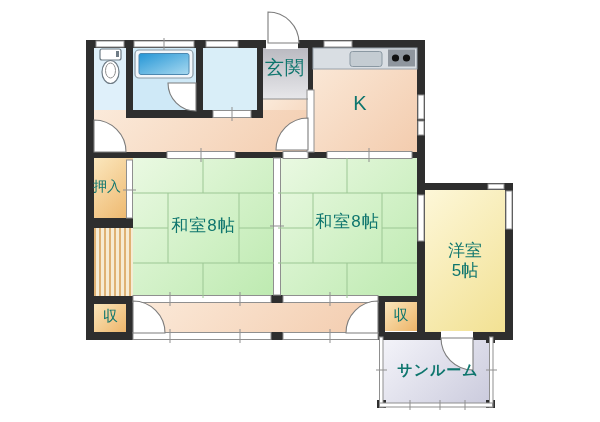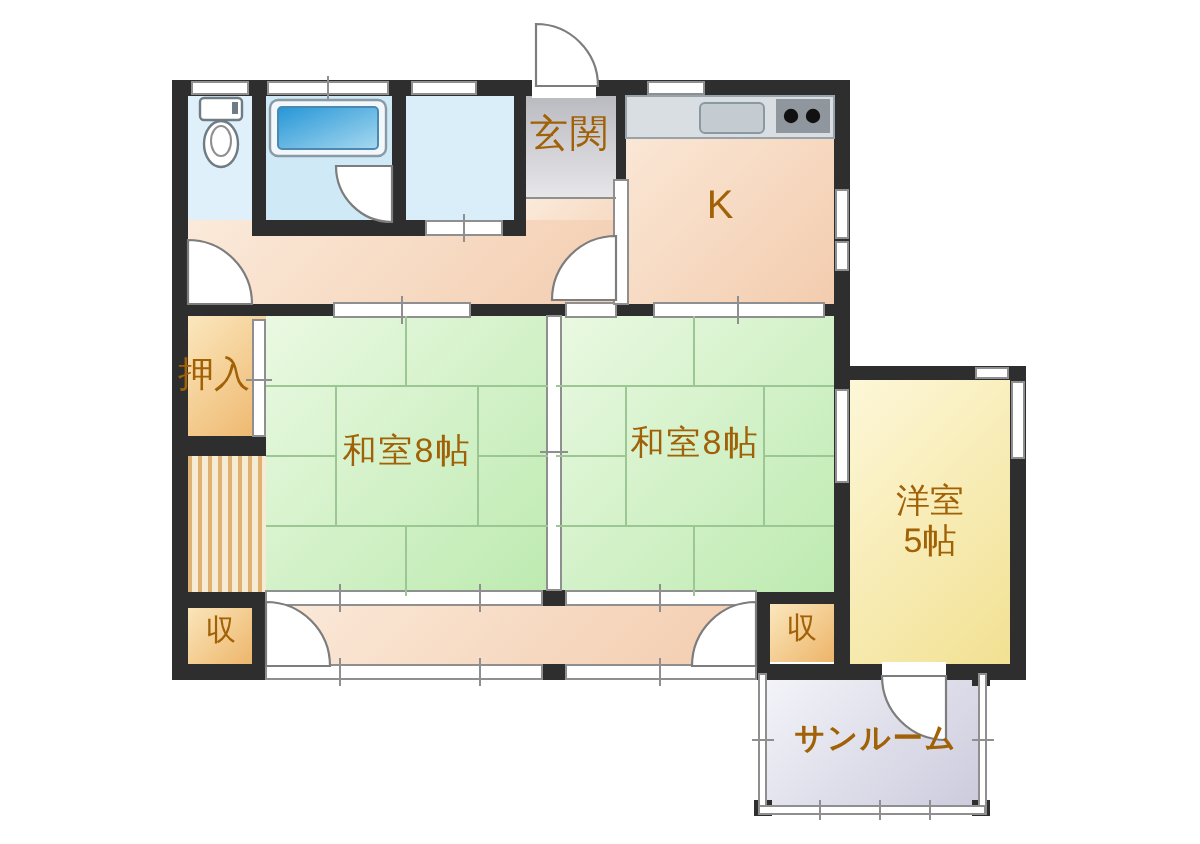--- a/index.html
+++ b/index.html
@@ -18,21 +18,21 @@
   .room-stripes{background:repeating-linear-gradient(90deg,
       var(--stripe-a) 0px,var(--stripe-a) 2px,var(--stripe-b) 2px,var(--stripe-b) 5px);}
   svg#plan{position:absolute;left:0;top:0;z-index:2;pointer-events:none;}
   .wall{fill:var(--wall);}
   .win{fill:#ffffff;stroke:var(--sym-line);stroke-width:1;}
   .tick{stroke:var(--sym-line);stroke-width:1;fill:none;}
   .arc{fill:#ffffff;stroke:var(--arc-line);stroke-width:1.1;}
   .tat{stroke:var(--tatami-line);stroke-width:1;fill:none;}
   .fixt{fill:#ffffff;stroke:#6f7c86;stroke-width:1.2;}
   .lbl{position:absolute;z-index:3;display:flex;align-items:center;justify-content:center;
-       color:#a16207;font-weight:500;white-space:pre;line-height:1.15;}
+       color:#0f766e;font-weight:500;white-space:pre;line-height:1.15;}
 </style>
 </head>
 <body>
 
 <div id="stage">
 
   <div class="room room-toilet" style="left:94px;top:47px;width:32px;height:63px;"></div>
   <div class="room room-bath" style="left:133px;top:47px;width:63px;height:65px;"></div>
   <div class="room room-wash" style="left:203px;top:47px;width:54px;height:65px;"></div>
   <div class="room room-genkan" style="left:263px;top:47px;width:45px;height:52px;"></div>
@@ -174,17 +174,17 @@
   </svg>
 
   <div class="lbl" style="left:259px;top:55px;width:52px;height:26px;font-size:19px;letter-spacing:1px;">玄関</div>
   <div class="lbl" style="left:340px;top:90px;width:40px;height:26px;font-size:20px;">K</div>
   <div class="lbl" style="left:133px;top:214px;width:141px;height:24px;font-size:17px;letter-spacing:1px;">和室8帖</div>
   <div class="lbl" style="left:278px;top:210px;width:139px;height:24px;font-size:17px;letter-spacing:1px;">和室8帖</div>
   <div class="lbl" style="left:425px;top:240px;width:80px;height:42px;font-size:17px;flex-direction:column;">
       <span>洋室</span>
       <span>5帖</span>
   </div>
-  <div class="lbl" style="left:84px;top:178px;width:46px;height:18px;font-size:18px;">押入</div>
+  <div class="lbl" style="left:84px;top:178px;width:46px;height:18px;font-size:14px;font-family:Liberation Mono, monospace;">押入</div>
   <div class="lbl" style="left:94px;top:306px;width:33px;height:20px;font-size:15px;">収</div>
   <div class="lbl" style="left:385px;top:305px;width:32px;height:20px;font-size:15px;">収</div>
   <div class="lbl" style="left:388px;top:360px;width:100px;height:20px;font-size:15px;letter-spacing:1px;font-weight:bold;">サンルーム</div>
 </div>
 
 </body></html>

